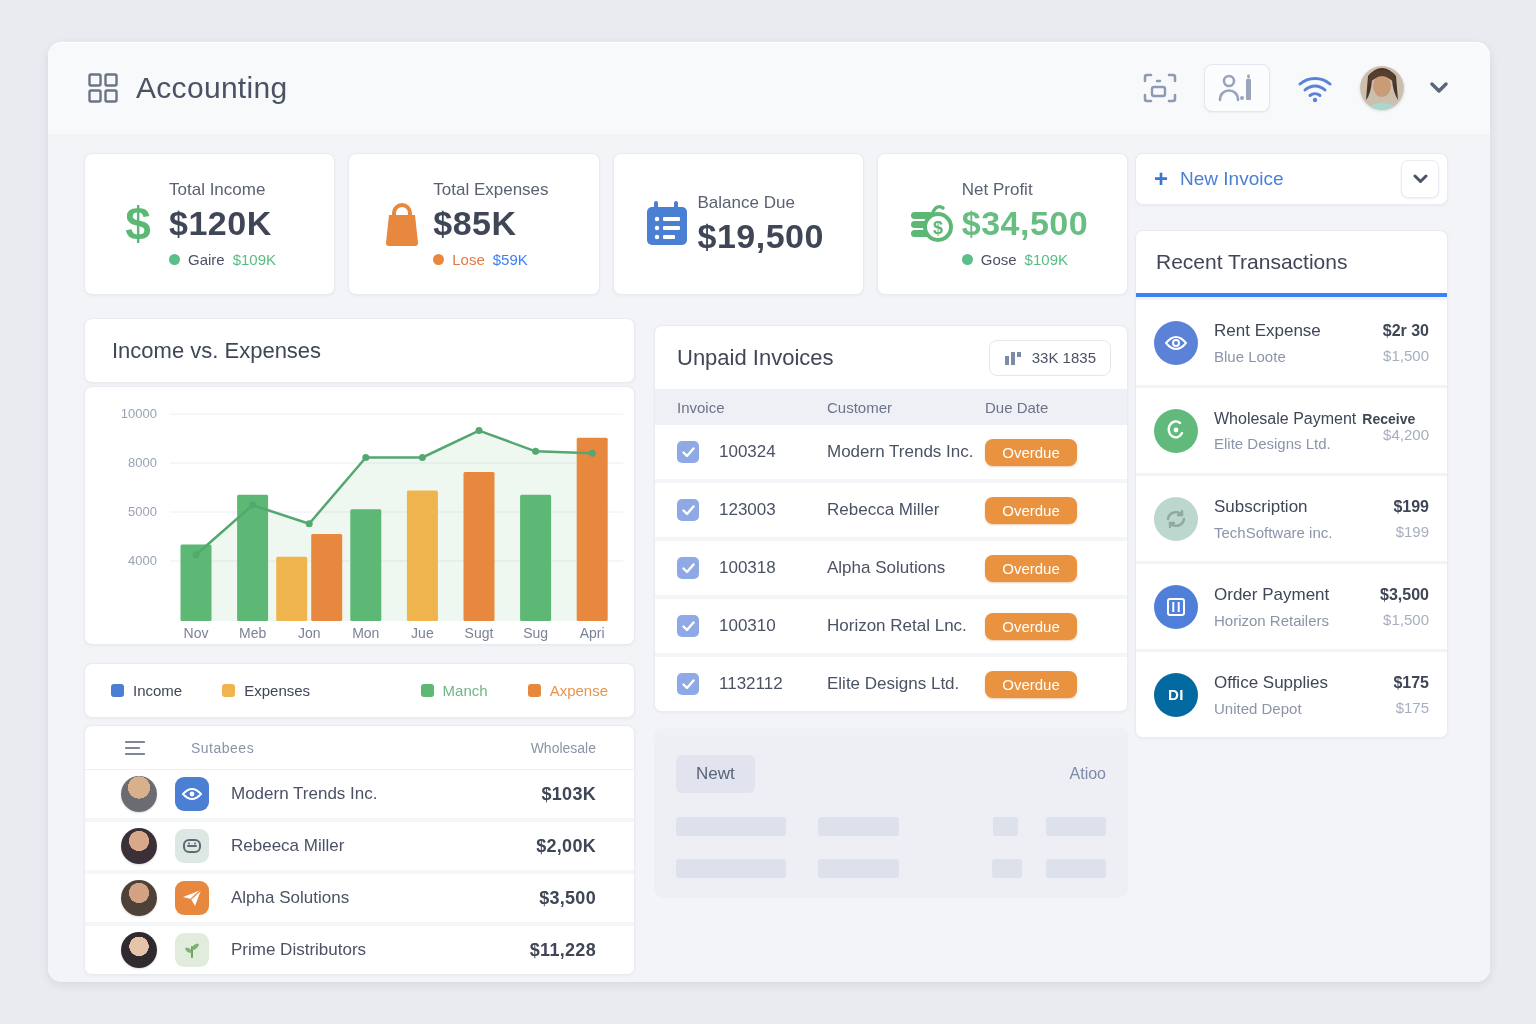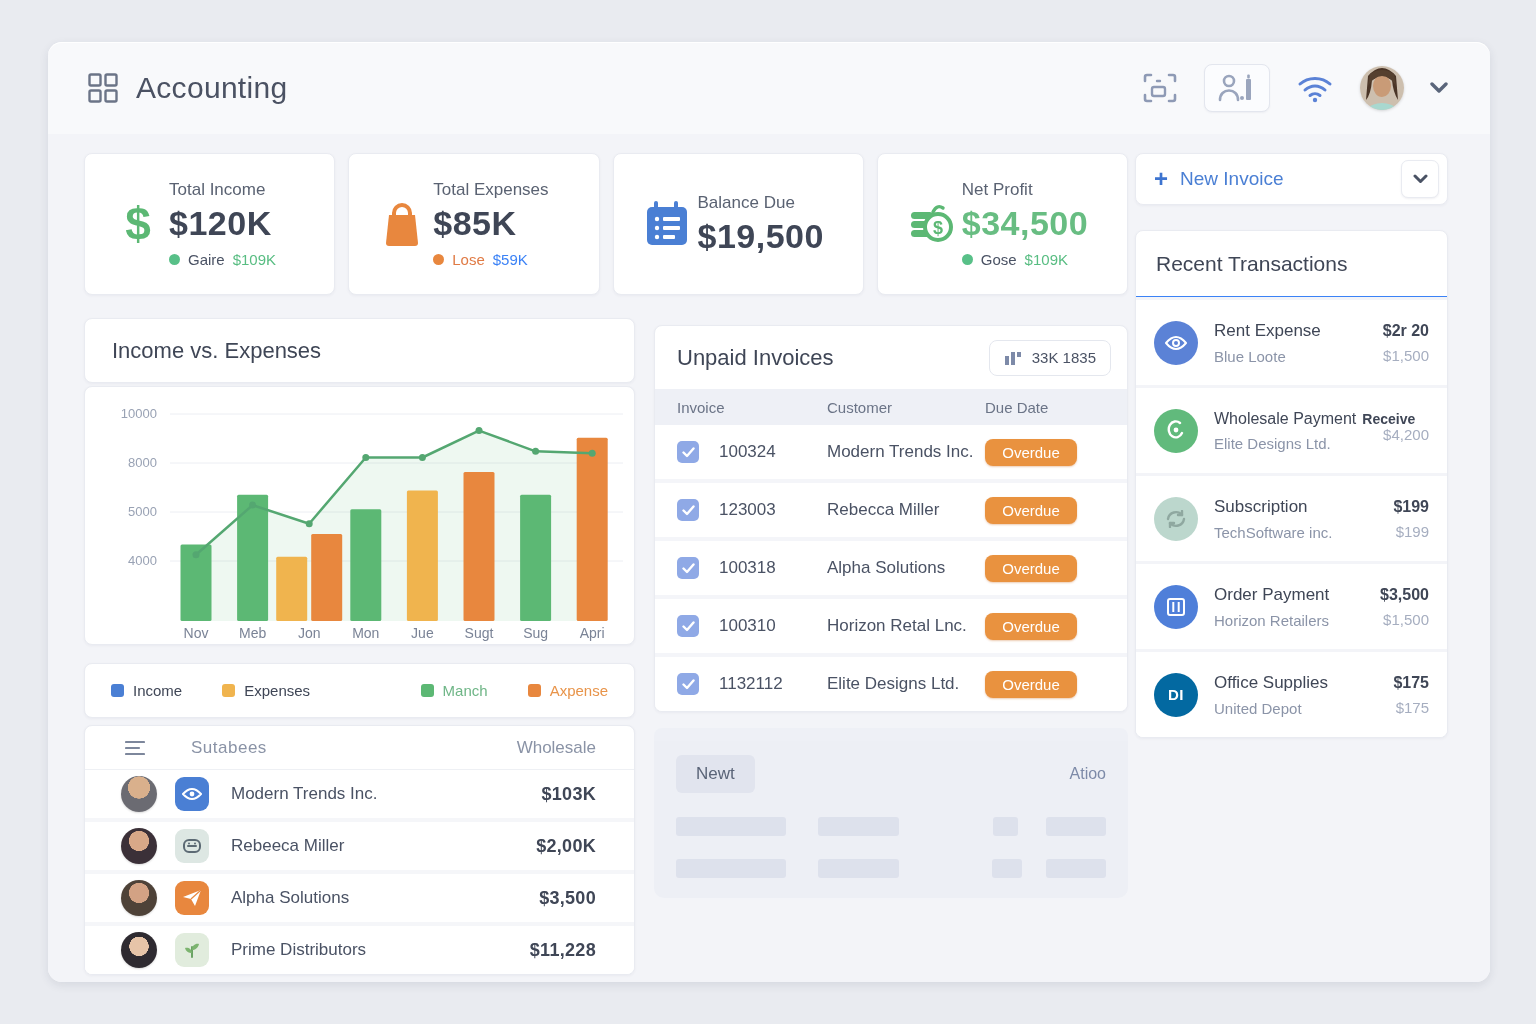--- a/index.html
+++ b/index.html
@@ -45,21 +45,21 @@
   .chart-card { height:259px; margin-bottom:18px; overflow:hidden; }
   .tick { font-size:13px; fill:#99a2b4; font-family:"Liberation Sans",sans-serif; }
   .xlab { font-size:14px; fill:#7a8396; font-family:"Liberation Sans",sans-serif; }
   .legend-card { height:55px; margin-bottom:7px; display:flex; align-items:center; padding:0 26px; gap:40px; font-size:15px; }
   .legend-item { display:flex; align-items:center; gap:9px; cursor:pointer; }
   .legend-sq { width:13px; height:13px; border-radius:3px; }
   .legend-spacer { flex:1; }
 
   
   .cust-card { height:250px; overflow:hidden; }
-  .cust-head { height:44px; display:flex; align-items:center; padding:0 38px 0 40px; color:#8a93a6; font-size:17px; border-bottom:1px solid #eef0f4;justify-content:flex-end; }
+  .cust-head { height:44px; display:flex; align-items:center; padding:0 38px 0 40px; color:#8a93a6; font-size:14px; border-bottom:1px solid #eef0f4;justify-content:flex-end; }
   .cust-head .name-h { margin-left:46px; letter-spacing:.5px; }
   .cust-head .rev-h { margin-left:auto; }
   .cust-row { height:52px; display:flex; align-items:center; padding:0 38px 0 36px; border-bottom:4px solid #f5f6f9; background:#fff; cursor:pointer; }
   .cust-avatar { width:36px; height:36px; border-radius:50%; flex-shrink:0; box-shadow:0 1px 2px rgba(0,0,0,.15); }
   .cust-badge { width:34px; height:34px; border-radius:9px; margin-left:18px; display:flex; align-items:center; justify-content:center; flex-shrink:0; }
   .cust-name { margin-left:22px; font-size:17px; color:#4a5264; }
   .cust-value { margin-left:auto; font-size:18px; color:#3f4656; font-weight:bold; letter-spacing:.3px; }
 
   
   .inv-panel { margin-top:7px; overflow:hidden; }
@@ -81,21 +81,21 @@
   .skel-link { margin-left:auto; font-size:16px; color:#7d8aa8; cursor:pointer; }
   .skel-row { display:flex; align-items:center; height:19px; margin-bottom:23px; }
   .skel-bar { height:19px; background:#dde1ec; border-radius:3px; }
 
   
   .new-inv-card { height:52px; display:flex; align-items:center; padding:0 8px 0 18px; margin-bottom:25px; }
   .new-inv-label { color:#4a7fd4; font-size:19px; margin-left:12px; cursor:pointer; }
   .plus { color:#3d74d0; font-size:24px; font-weight:bold; cursor:pointer; line-height:1; }
   .dd-btn { margin-left:auto; width:38px; height:38px; background:#fff; border:1px solid #e9ebf1; border-radius:7px; display:flex; align-items:center; justify-content:center; cursor:pointer; box-shadow:0 1px 2px rgba(60,70,100,.08); }
   .trans-panel { overflow:hidden; }
-  .trans-head { height:66px; display:flex; align-items:center; padding:0 20px; border-bottom:1px solid #3b82f6; }
+  .trans-head { height:66px; display:flex; align-items:center; padding:0 20px; border-bottom:4px solid #3b82f6; }
   .trans-title { font-size:21px; color:#3f4656; }
   .trans-row { height:88px; display:flex; align-items:center; padding:0 18px; border-top:3px solid #f3f4f8; background:#fff; cursor:pointer; }
   .trans-row:first-of-type { border-top:none; }
   .t-icon { width:44px; height:44px; border-radius:50%; display:flex; align-items:center; justify-content:center; flex-shrink:0; color:#fff; font-weight:bold; }
   .t-texts { margin-left:16px; flex:1; min-width:0; }
   .t-title { font-size:17px; color:#3f4656; margin-bottom:7px; white-space:nowrap; display:flex; align-items:baseline; gap:6px; }
   .t-sub { font-size:15px; color:#8b94a8; }
   .t-amounts { text-align:right; flex-shrink:0; }
   .t-top { font-size:16px; color:#3f4656; font-weight:bold; margin-bottom:7px; }
   .t-bottom { font-size:15px; color:#a6aec0; }
@@ -495,21 +495,21 @@
             <svg width="22" height="16" viewBox="0 0 22 16">
                 <path d="M1 8 Q11 -4 21 8 Q11 20 1 8 Z" fill="none" stroke="#fff" stroke-width="2"></path>
                 <circle cx="11" cy="8" r="3" fill="none" stroke="#fff" stroke-width="2"></circle>
               </svg>
           </div>
           <div class="t-texts">
             <div class="t-title">Rent Expense</div>
             <div class="t-sub">Blue Loote</div>
           </div>
           <div class="t-amounts">
-            <div class="t-top">$2r 20</div>
+            <div class="t-top">$2r 30</div>
             <div class="t-bottom">$1,500</div>
           </div>
         </div>
 
         <div class="trans-row">
           <div class="t-icon" style="background:#61ba7c;">
             <svg width="20" height="22" viewBox="0 0 20 22">
                 <path d="M14 3 a7 8 0 1 0 2 10" fill="none" stroke="#fff" stroke-width="2.4" stroke-linecap="round"></path>
                 <circle cx="10" cy="10" r="2.4" fill="#fff"></circle>
               </svg>

